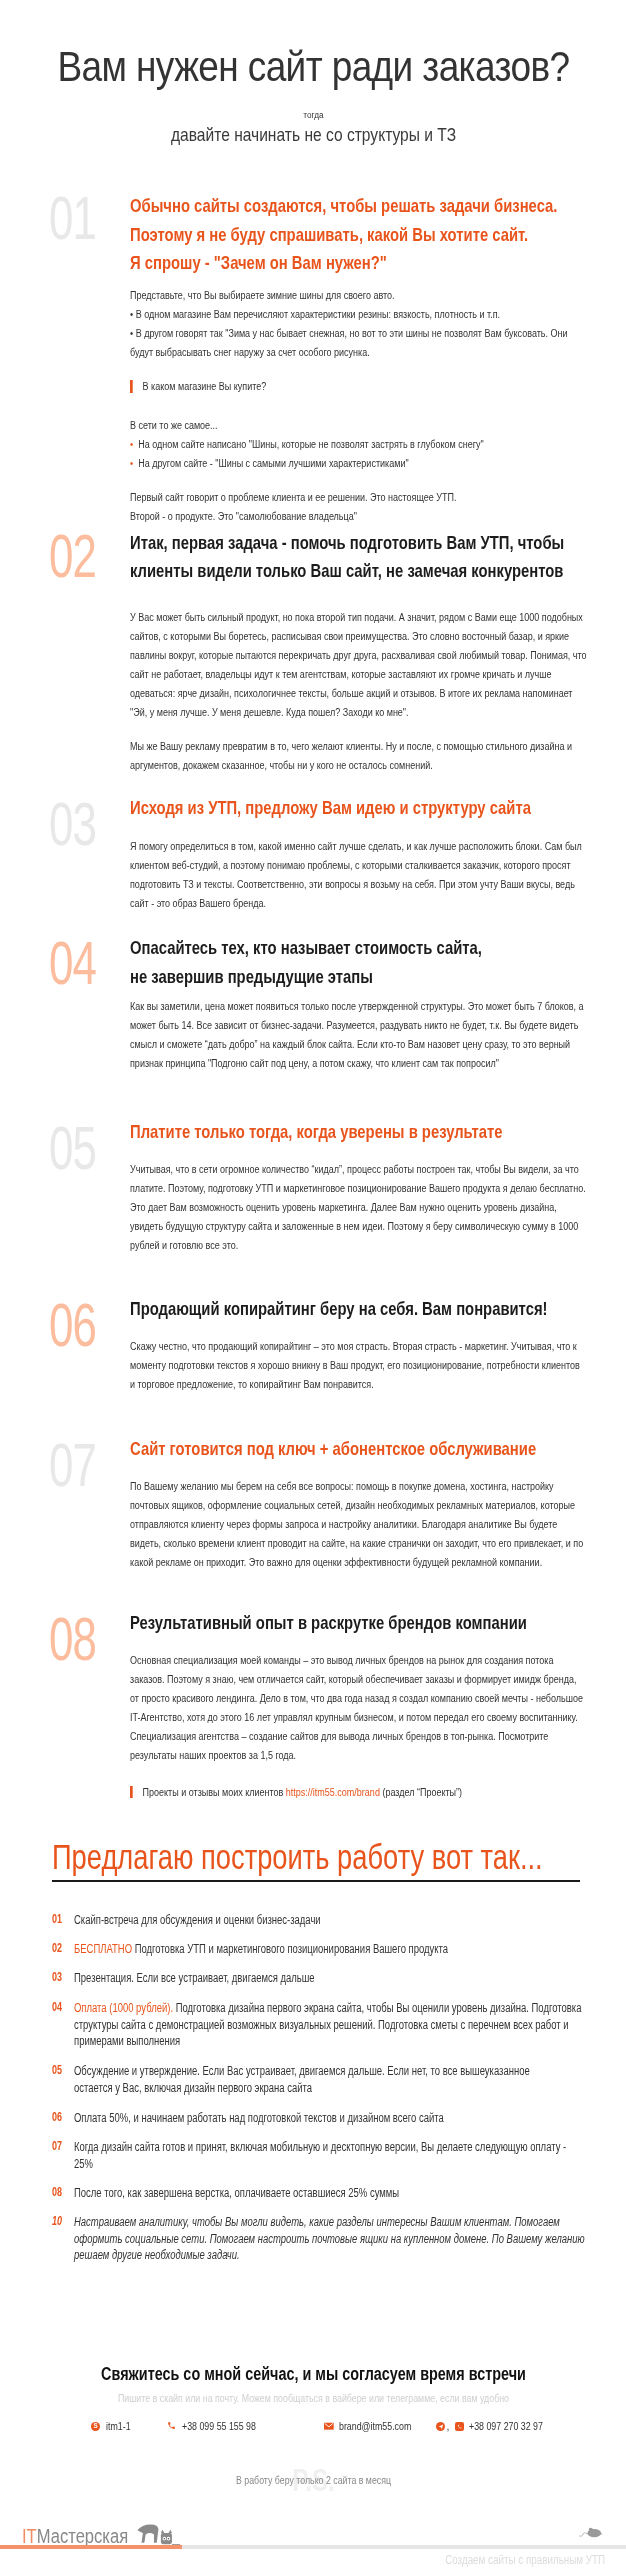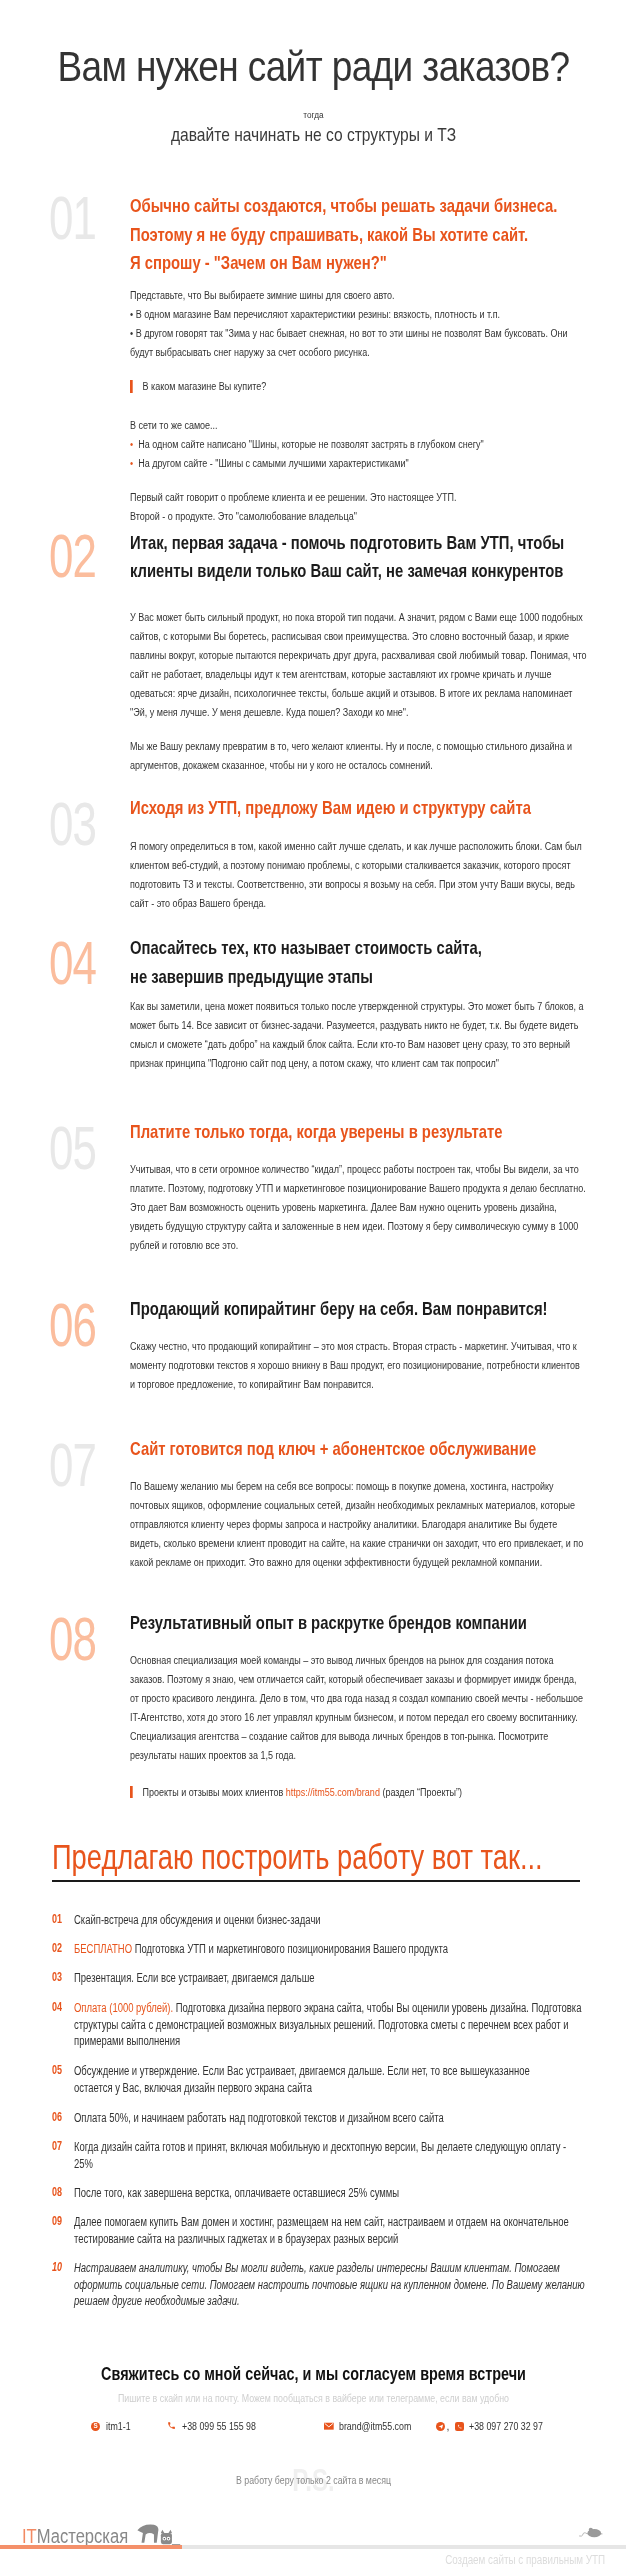--- a/index.html
+++ b/index.html
@@ -294,24 +294,20 @@
     <span class="step-text"><span class="hl"></span><span>Оплата 50%, и начинаем работать над подготовкой текстов и дизайном всего сайта</span></span>
   </div>
   <div class="step" style="height:46px;">
     <span class="step-num">07</span>
     <span class="step-text" style="width:627px;"><span class="hl"></span><span>Когда дизайн сайта готов и принят, включая мобильную и десктопную версии, Вы делаете следующую оплату - 25%</span></span>
   </div>
   <div class="step" style="height:29px;">
     <span class="step-num">08</span>
     <span class="step-text"><span class="hl"></span><span>После того, как завершена верстка, оплачиваете оставшиеся 25% суммы</span></span>
   </div>
-  <div class="step" style="height:46px;">
-    <span class="step-num">09</span>
-    <span class="step-text" style="width:641px;"><span class="hl"></span><span>Далее помогаем купить Вам домен и хостинг, размещаем на нем сайт, настраиваем и отдаем на окончательное тестирование сайта на различных гаджетах и в браузерах разных версий</span></span>
-  </div>
   <div class="step" style="height:56px;font-style:italic;">
     <span class="step-num">10</span>
     <span class="step-text" style="width:679px;"><span class="hl"></span><span>Настраиваем аналитику, чтобы Вы могли видеть, какие разделы интересны Вашим клиентам. Помогаем оформить социальные сети. Помогаем настроить почтовые ящики на купленном домене. По Вашему желанию решаем другие необходимые задачи.</span></span>
   </div>
 </div>
 
 <h2 class="contact-title">Свяжитесь со мной сейчас, и мы согласуем время встречи</h2>
 <div class="contact-sub">Пишите в скайп или на почту. Можем пообщаться в вайбере или телеграмме, если вам удобно</div>
 
 <div class="contacts">

